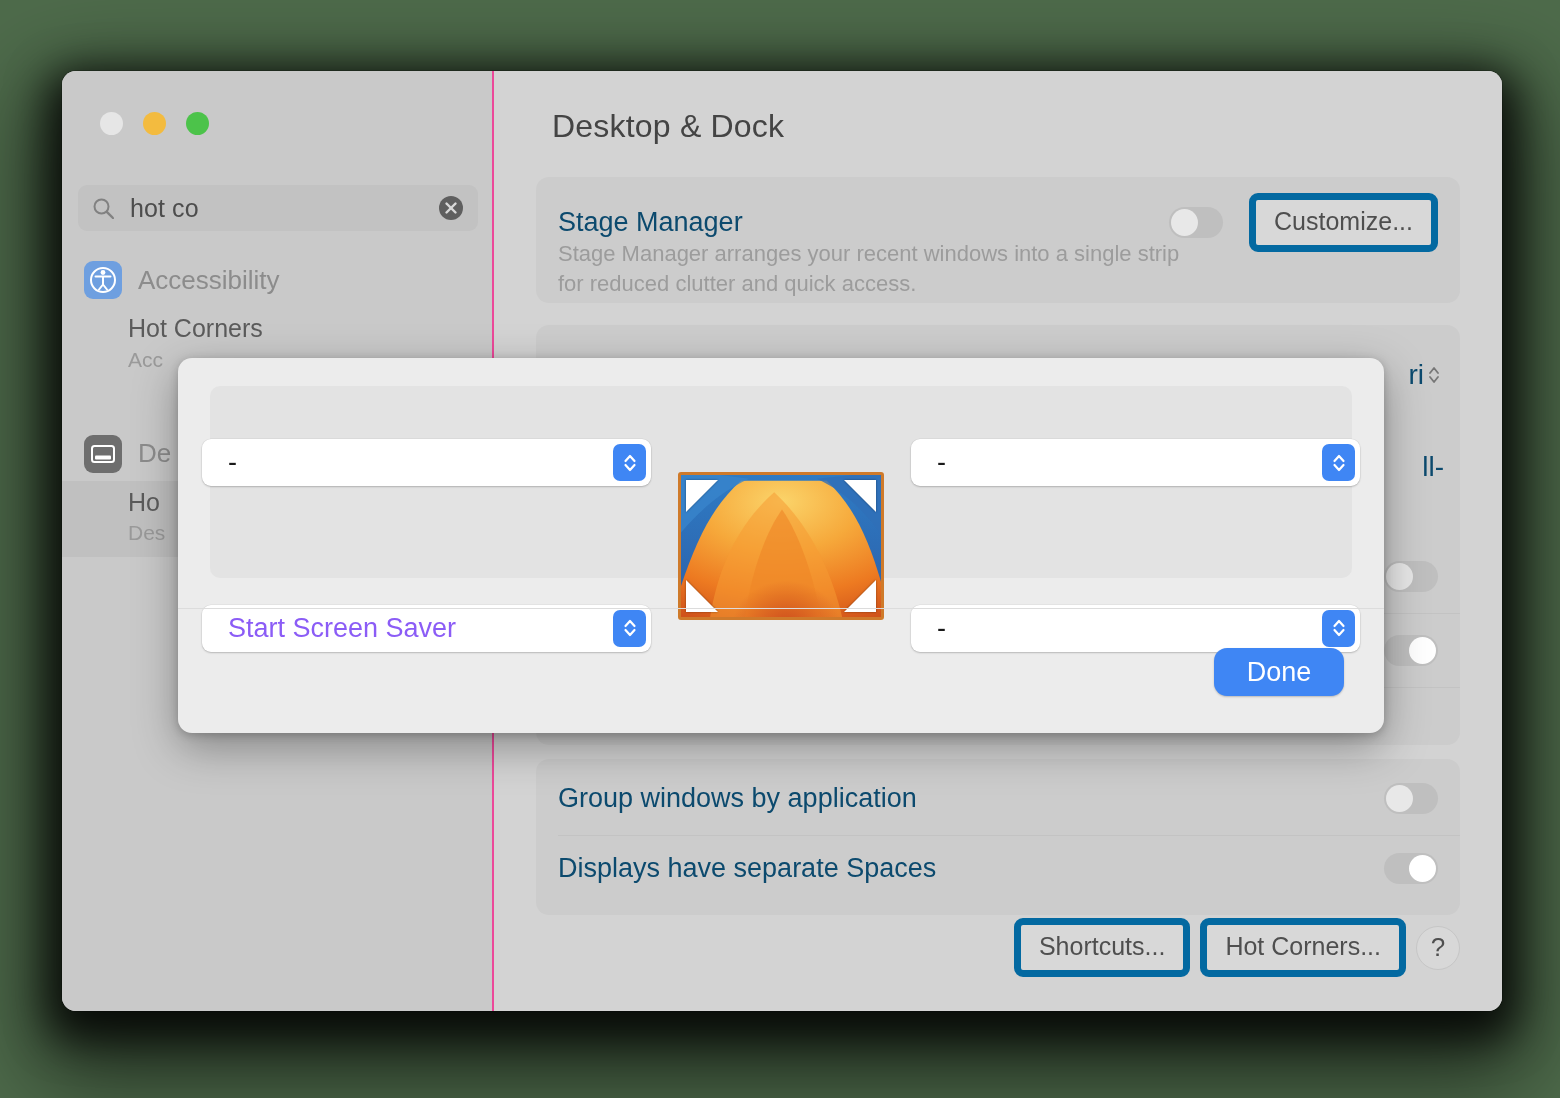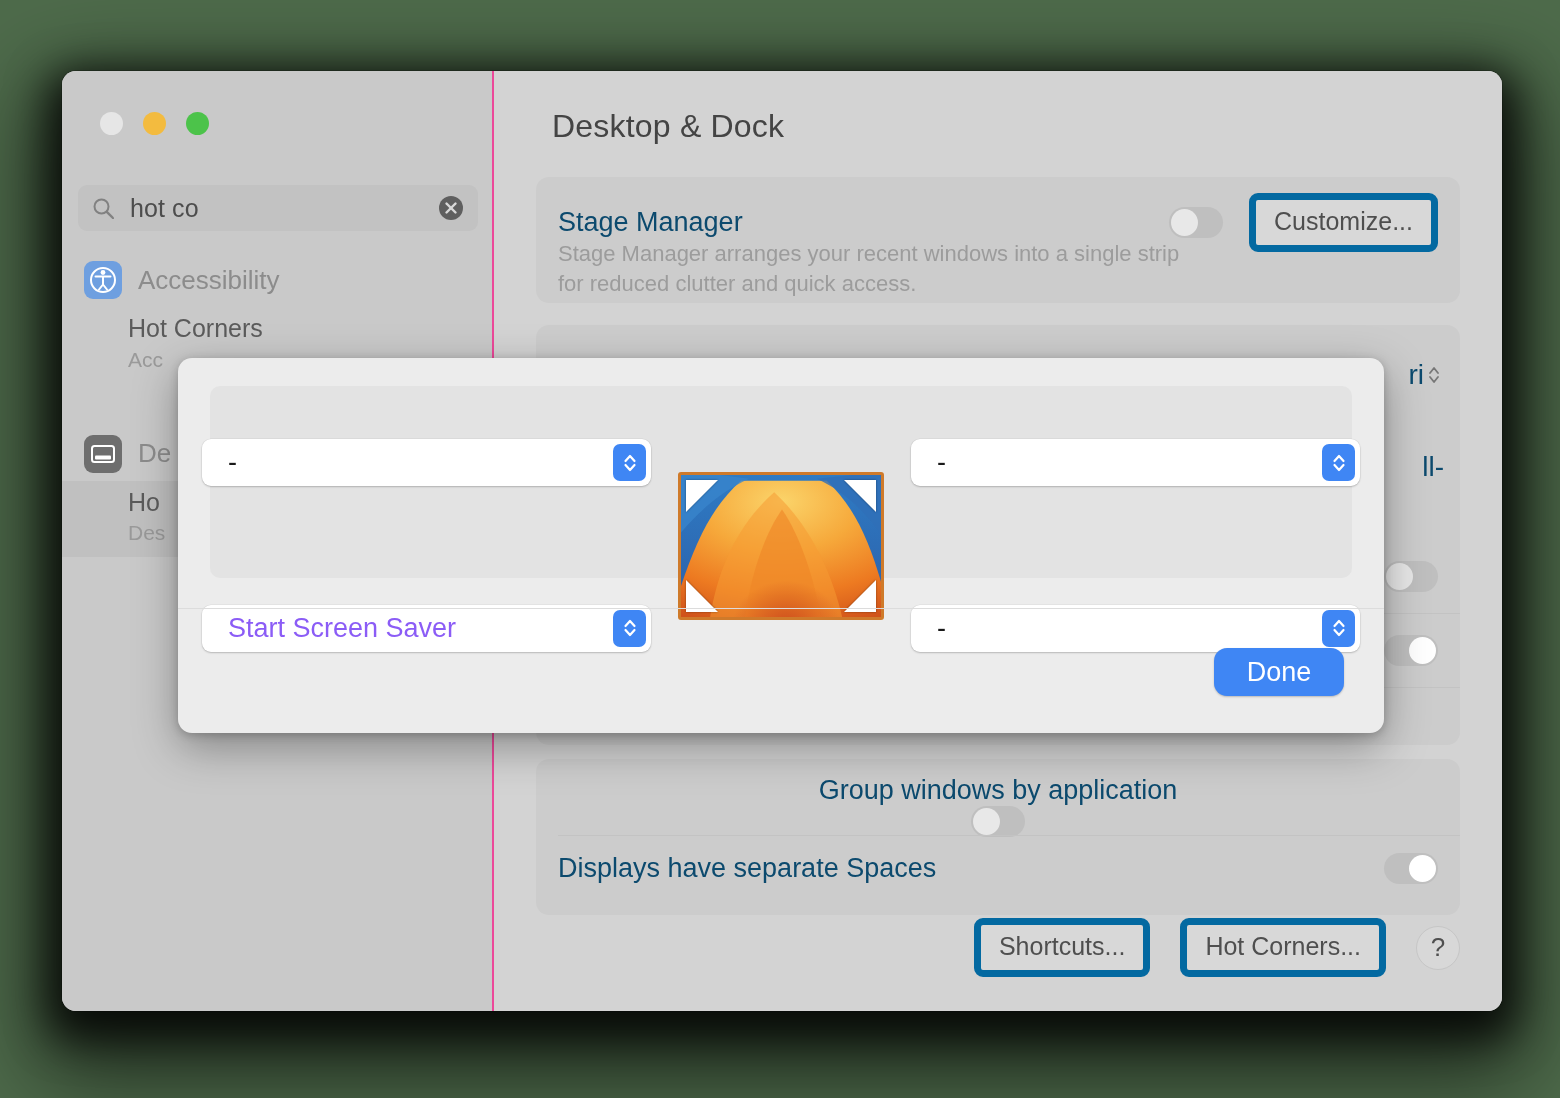--- a/index.html
+++ b/index.html
@@ -131,21 +131,21 @@
   }
   .stepper-sm {
     width: 20px; height: 30px; flex: none;
     display: flex; flex-direction: column;
     align-items: center; justify-content: center; gap: 4px;
   }
 
   
   #btm-bar {
     position: absolute; right: 42px; bottom: 34px;
-    display: flex; align-items: center; gap: 30px;
+    display: flex; align-items: center; gap: 10px;
   }
   .help-btn {
     width: 44px; height: 44px; border-radius: 50%;
     background: #d8d8d8; border: 1px solid #c6c6c6;
     display: flex; align-items: center; justify-content: center;
     font-size: 26px; color: #4f4f4f;
   }
 
   
   #sheet {
@@ -349,21 +349,21 @@
           <span class="row-label"></span>
           <span style="flex:1"></span>
           <div class="toggle on">
             <div class="knob"></div>
           </div>
         </div>
         <div class="hairline" style="top:362px;"></div>
       </div>
 
       <div class="card" id="card-low">
-        <div class="row" style="top:16px;flex-direction:column;">
+        <div class="row" style="top:24px;">
           <span class="row-label">Group windows by application</span>
           <span style="flex:1"></span>
           <div class="toggle">
             <div class="knob"></div>
           </div>
         </div>
         <div class="hairline" style="top:76px;"></div>
         <div class="row" style="top:94px;align-items:flex-end;">
           <span class="row-label">Displays have separate Spaces</span>
           <span style="flex:1"></span>

